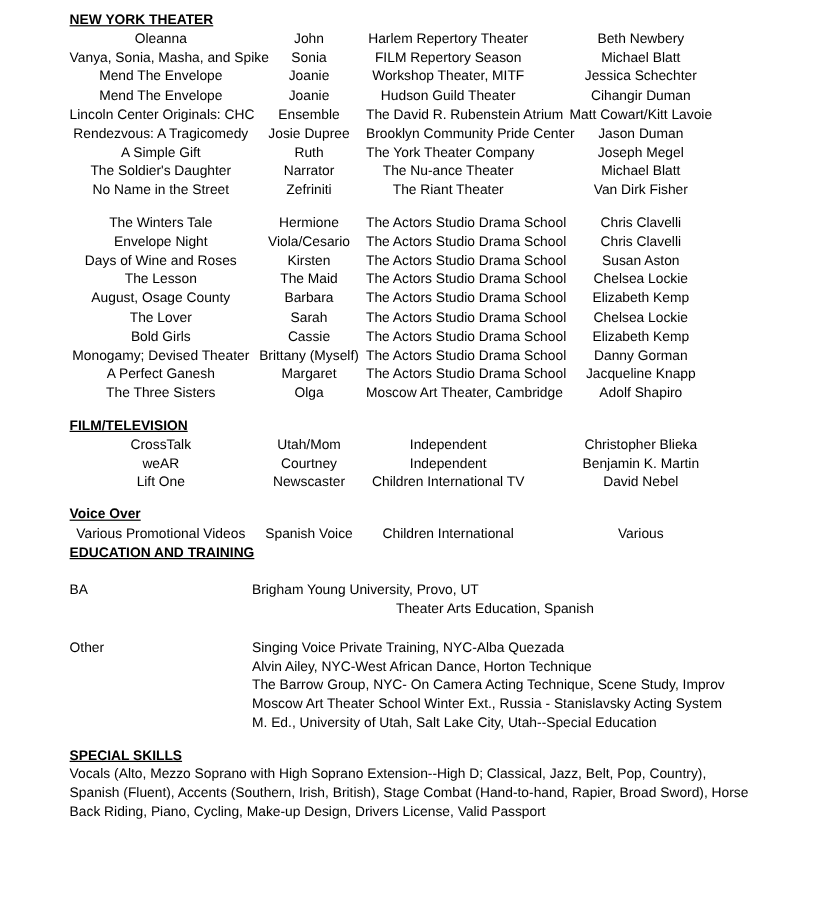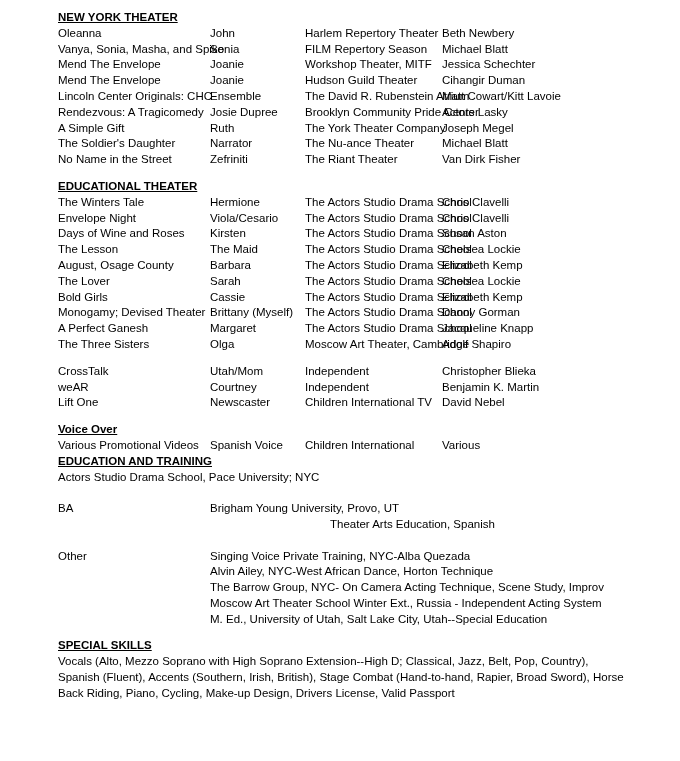--- a/index.html
+++ b/index.html
@@ -10,21 +10,21 @@
     padding: 10px 54px 0 58px;
     font-family: "Liberation Sans", sans-serif;
     font-size: 11.5px;
     line-height: 15.8px;
     color: #000000;
     background: #ffffff;
   }
   .block { margin-bottom: 11px; }
   .block:last-child { margin-bottom: 0; }
   .section-heading { font-weight: 700; text-decoration: underline; }
-  .credit-row { display: flex; align-items: flex-start; }
+  .credit-row { display: flex; align-items: flex-start; text-align: center; }
   .col { flex: 0 0 auto; white-space: nowrap; }
   .col-title { width: 152px; }
   .col-role { width: 95px; }
   .col-venue { width: 137px; }
   .col-director { flex: 1 1 auto; }
   .edu-entry { display: flex; align-items: flex-start; margin-bottom: 15.8px; }
   .edu-entry:last-child { margin-bottom: 0; justify-content: center; }
   .edu-label { width: 152px; flex: 0 0 auto; white-space: nowrap; }
   .edu-lines { flex: 1 1 auto; }
   .edu-line.indent { margin-left: 120px; }
@@ -65,21 +65,21 @@
         <div class="credit-row">
           <span class="col col-title">Lincoln Center Originals: CHC</span>
           <span class="col col-role">Ensemble</span>
           <span class="col col-venue">The David R. Rubenstein Atrium</span>
           <span class="col col-director">Matt Cowart/Kitt Lavoie</span>
         </div>
         <div class="credit-row">
           <span class="col col-title">Rendezvous: A Tragicomedy</span>
           <span class="col col-role">Josie Dupree</span>
           <span class="col col-venue">Brooklyn Community Pride Center</span>
-          <span class="col col-director">Actors Lasky</span>
+          <span class="col col-director">Jason Duman</span>
         </div>
         <div class="credit-row">
           <span class="col col-title">A Simple Gift</span>
           <span class="col col-role">Ruth</span>
           <span class="col col-venue">The York Theater Company</span>
           <span class="col col-director">Joseph Megel</span>
         </div>
         <div class="credit-row">
           <span class="col col-title">The Soldier's Daughter</span>
           <span class="col col-role">Narrator</span>
@@ -87,21 +87,20 @@
           <span class="col col-director">Michael Blatt</span>
         </div>
         <div class="credit-row">
           <span class="col col-title">No Name in the Street</span>
           <span class="col col-role">Zefriniti</span>
           <span class="col col-venue">The Riant Theater</span>
           <span class="col col-director">Van Dirk Fisher</span>
         </div>
       </section>
       <section class="block credit-section">
-        <div class="section-heading">EDUCATIONAL THEATER</div>
         <div class="credit-row">
           <span class="col col-title">The Winters Tale</span>
           <span class="col col-role">Hermione</span>
           <span class="col col-venue">The Actors Studio Drama School</span>
           <span class="col col-director">Chris Clavelli</span>
         </div>
         <div class="credit-row">
           <span class="col col-title">Envelope Night</span>
           <span class="col col-role">Viola/Cesario</span>
           <span class="col col-venue">The Actors Studio Drama School</span>
@@ -150,20 +149,21 @@
           <span class="col col-director">Jacqueline Knapp</span>
         </div>
         <div class="credit-row">
           <span class="col col-title">The Three Sisters</span>
           <span class="col col-role">Olga</span>
           <span class="col col-venue">Moscow Art Theater, Cambridge</span>
           <span class="col col-director">Adolf Shapiro</span>
         </div>
       </section>
       <section class="block credit-section">
+        <div class="section-heading">FILM/TELEVISION</div>
         <div class="credit-row">
           <span class="col col-title">CrossTalk</span>
           <span class="col col-role">Utah/Mom</span>
           <span class="col col-venue">Independent</span>
           <span class="col col-director">Christopher Blieka</span>
         </div>
         <div class="credit-row">
           <span class="col col-title">weAR</span>
           <span class="col col-role">Courtney</span>
           <span class="col col-venue">Independent</span>
@@ -184,38 +184,35 @@
           <span class="col col-venue">Children International</span>
           <span class="col col-director">Various</span>
         </div>
       </section>
     </div>
 
   <section class="block">
     <div class="section-heading">EDUCATION AND TRAINING</div>
     <div id="education-entries">
         <div class="edu-entry">
-          <div class="edu-lines">
-            <div class="edu-line">Actors Studio Drama School, Pace University; NYC</div>
-          </div>
         </div>
         <div class="edu-entry">
           <span class="edu-label">BA</span>
           <div class="edu-lines">
             <div class="edu-line">Brigham Young University, Provo, UT</div>
             <div class="edu-line indent">Theater Arts Education, Spanish</div>
           </div>
         </div>
         <div class="edu-entry">
           <span class="edu-label">Other</span>
           <div class="edu-lines">
             <div class="edu-line">Singing Voice Private Training, NYC-Alba Quezada</div>
             <div class="edu-line">Alvin Ailey, NYC-West African Dance, Horton Technique</div>
             <div class="edu-line">The Barrow Group, NYC- On Camera Acting Technique, Scene Study, Improv</div>
-            <div class="edu-line">Moscow Art Theater School Winter Ext., Russia - Independent Acting System</div>
+            <div class="edu-line">Moscow Art Theater School Winter Ext., Russia - Stanislavsky Acting System</div>
             <div class="edu-line">M. Ed., University of Utah, Salt Lake City, Utah--Special Education</div>
           </div>
         </div>
       </div>
   </section>
 
   <section class="block">
     <div class="section-heading">SPECIAL SKILLS</div>
     <div class="skills-text">Vocals (Alto, Mezzo Soprano with High Soprano Extension--High D; Classical, Jazz, Belt, Pop, Country), Spanish (Fluent), Accents (Southern, Irish, British), Stage Combat (Hand-to-hand, Rapier, Broad Sword), Horse Back Riding, Piano, Cycling, Make-up Design, Drivers License, Valid Passport</div>
   </section>

